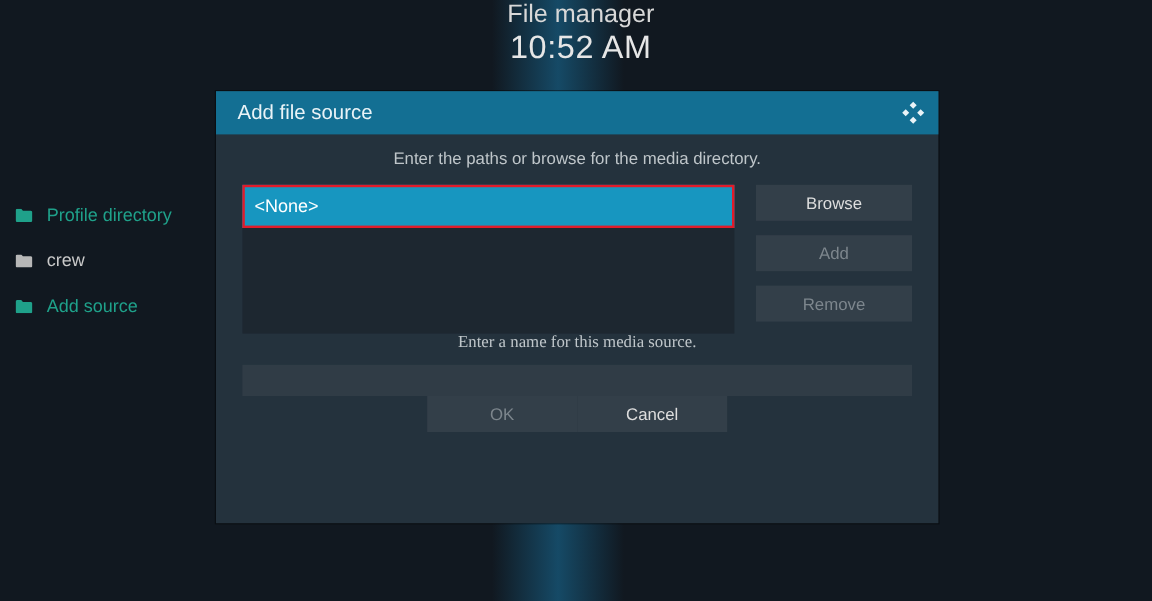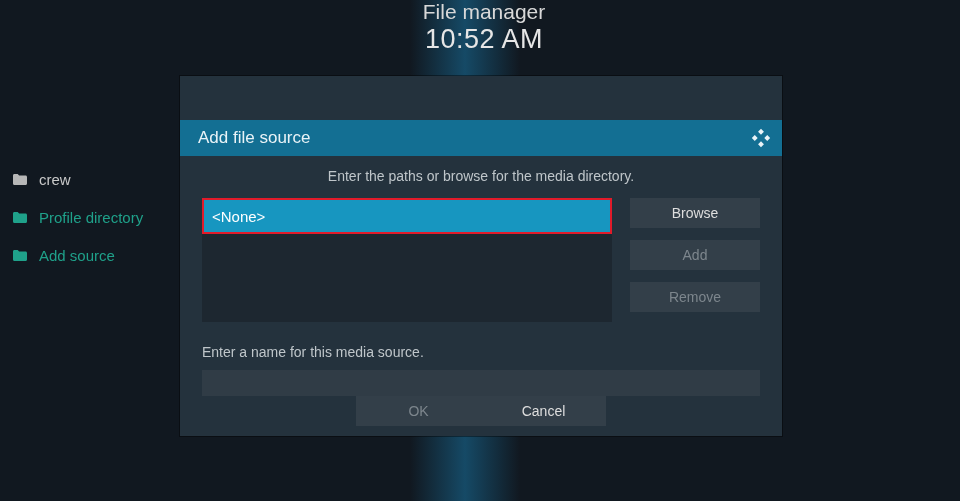--- a/index.html
+++ b/index.html
@@ -72,21 +72,20 @@
       z-index: 5;
       box-shadow: 0 0 0 1px rgba(0,0,0,0.4);
     }
     .dialog-header {
       height: 36px;
       background: #136f93;
       display: flex;
       align-items: center;
       padding: 0 10px 0 18px;
       justify-content: space-between;
-      margin-top: 44px;
     }
     .dialog-header .dtitle {
       font-size: 17px;
       color: #e9f3f7;
       font-weight: 500;
     }
     .dialog-header .klogo { width: 22px; height: 22px; }
     .dialog-body {
       padding: 12px 22px 0 22px;
       position: relative;
@@ -133,24 +132,25 @@
       font-size: 14px;
       display: flex;
       align-items: center;
       justify-content: center;
       cursor: pointer;
       border: none;
       font-family: inherit;
     }
     .btn.dim { color: #7d868d; }
     .instr2 {
+      text-align: center;
       font-size: 14px;
       color: #bfc6ca;
-      margin-top: 22px;
       margin-bottom: 10px;
+      font-family: Liberation Serif, serif;
     }
     .name-input {
       width: 100%;
       height: 26px;
       background: #303c46;
       border: none;
       padding: 0 10px;
       color: #ddd;
       font-size: 14px;
       font-family: inherit;
@@ -168,35 +168,35 @@
 <body>
 
 <div class="bg-stripe"></div>
 
 <div class="topbar">
   <div class="title">File manager</div>
   <div class="clock">10:52 AM</div>
 </div>
 
 <div class="sidebar">
+  <div class="sidebar-item hl">
+    <span class="fico">
+      <svg viewBox="0 0 14 11" fill="#1fa18a">
+          <path d="M0 1.5C0 .7.6 0 1.4 0h3.3l1.4 1.6h6.5c.8 0 1.4.7 1.4 1.5V9.5c0 .8-.6 1.5-1.4 1.5H1.4C.6 11 0 10.3 0 9.5z"></path>
+        </svg>
+    </span>
+    <span>Profile directory</span>
+  </div>
   <div class="sidebar-item norm">
     <span class="fico">
       <svg viewBox="0 0 14 11" fill="#b7b7b7">
           <path d="M0 1.5C0 .7.6 0 1.4 0h3.3l1.4 1.6h6.5c.8 0 1.4.7 1.4 1.5V9.5c0 .8-.6 1.5-1.4 1.5H1.4C.6 11 0 10.3 0 9.5z"></path>
         </svg>
     </span>
     <span>crew</span>
-  </div>
-  <div class="sidebar-item hl">
-    <span class="fico">
-      <svg viewBox="0 0 14 11" fill="#1fa18a">
-          <path d="M0 1.5C0 .7.6 0 1.4 0h3.3l1.4 1.6h6.5c.8 0 1.4.7 1.4 1.5V9.5c0 .8-.6 1.5-1.4 1.5H1.4C.6 11 0 10.3 0 9.5z"></path>
-        </svg>
-    </span>
-    <span>Profile directory</span>
   </div>
   <div class="sidebar-item hl">
     <span class="fico">
       <svg viewBox="0 0 14 11" fill="#1fa18a">
           <path d="M0 1.5C0 .7.6 0 1.4 0h3.3l1.4 1.6h6.5c.8 0 1.4.7 1.4 1.5V9.5c0 .8-.6 1.5-1.4 1.5H1.4C.6 11 0 10.3 0 9.5z"></path>
         </svg>
     </span>
     <span>Add source</span>
   </div>
 </div>

